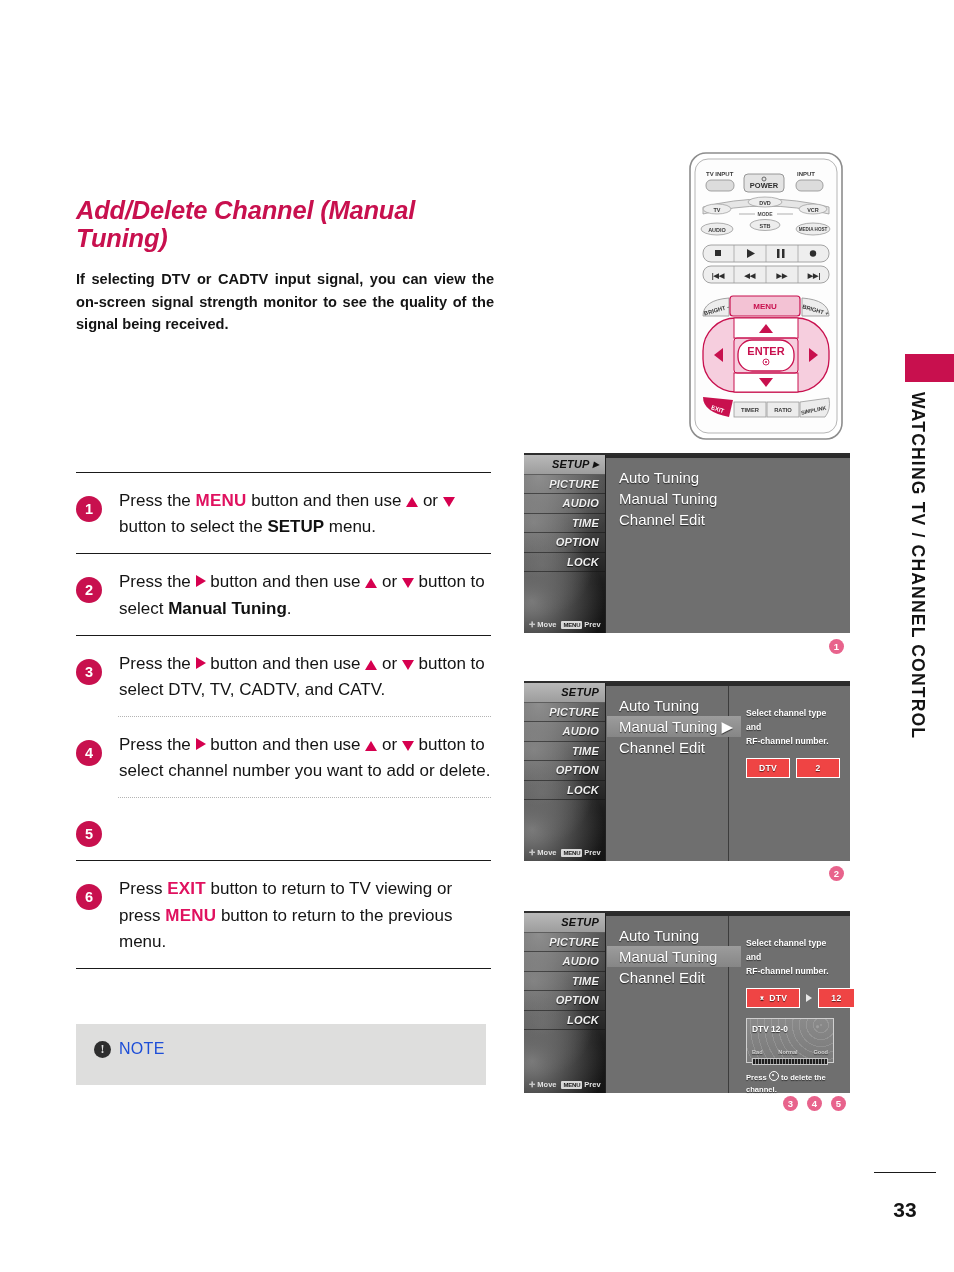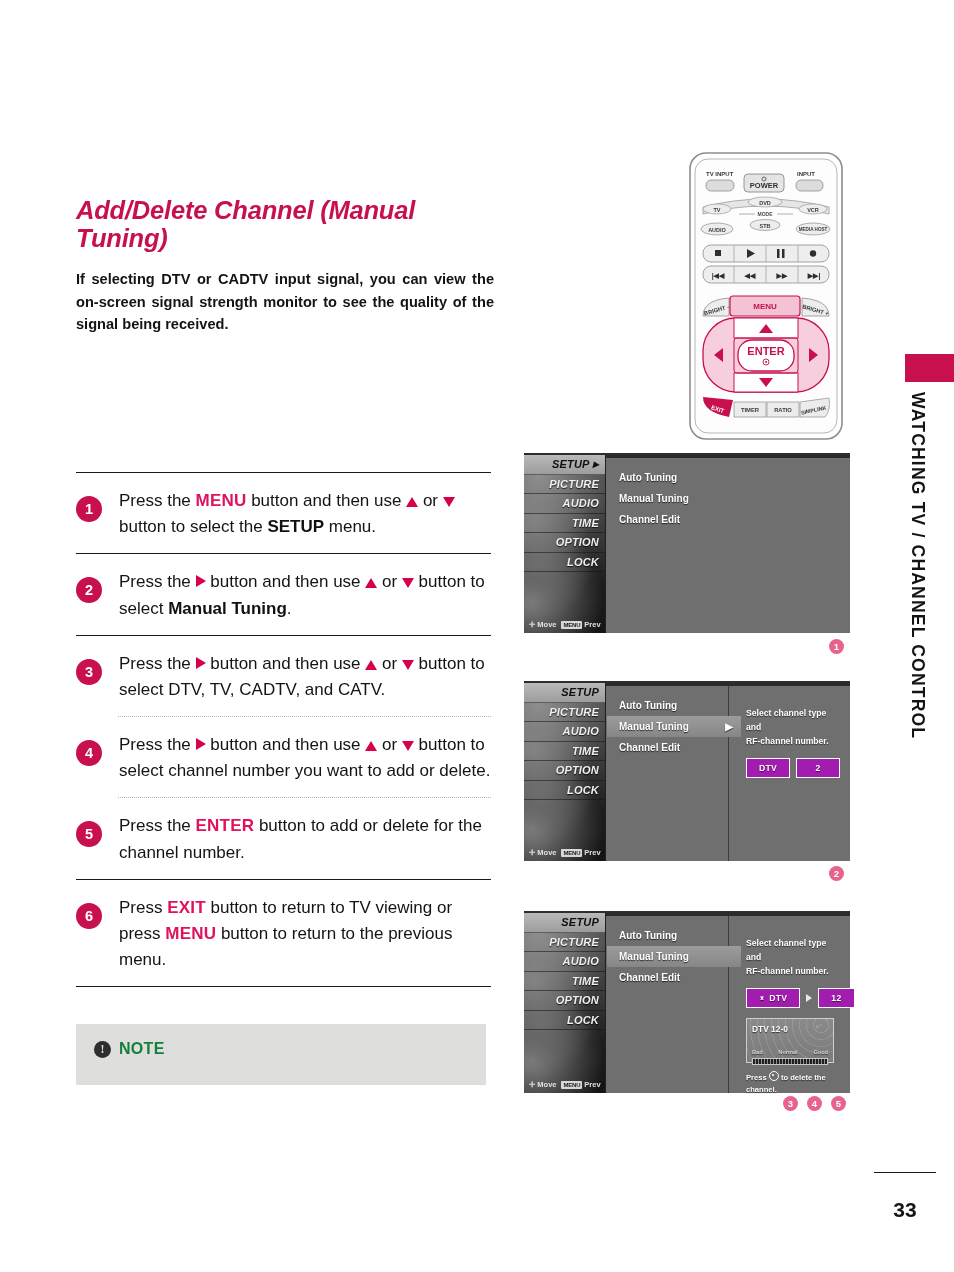--- a/index.html
+++ b/index.html
@@ -90,21 +90,21 @@
     margin-bottom:7px;
   }
   .note-bang {
     width:17px; height:17px; border-radius:50%;
     background:#2e2e2e; color:#dededd;
     font-size:12px; font-weight:bold;
     display:flex; align-items:center; justify-content:center;
     margin-right:8px;
     font-family:"Liberation Serif", serif;
   }
-  .note-title { font-size:16px; font-weight:bold; color:#15803d; letter-spacing:0.3px; }
+  .note-title { font-size:16px; font-weight:normal; color:#1d4ed8; letter-spacing:0.3px; }
   .note-item { display:flex; align-items:flex-start; }
   .note-arrow {
     flex:0 0 auto;
     width:0;height:0;
     border-top:5.5px solid transparent;
     border-bottom:5.5px solid transparent;
     border-left:9px solid #9a9a9a;
     margin:6px 8px 0 2px;
   }
   .note-text { font-size:14.2px; line-height:1.52; color:#141414; }
@@ -156,21 +156,21 @@
     padding:1px 2px; border-radius:1px; letter-spacing:-0.2px;
   }
   .osd-mid {
     position:absolute; left:83px; top:3px; bottom:0;
     padding:9px 0 0 12px;
     box-sizing:border-box;
   }
   .osd-mid.narrow { width:122px; border-right:1.5px solid #3c3c3c; }
   .osd-mid.wide { right:0; }
   .osd-opt {
-    font-size:10px; font-weight:bold; color:#ffffff;
+    font-size:15px; font-weight:normal; color:#ffffff;
     height:21px; display:flex; align-items:center;
     text-shadow:0 1px 1px rgba(0,0,0,0.7);
   }
   .osd-opt.hl {
     background:linear-gradient(180deg,#9c9c9c,#868686);
     color:#ffffff;
     margin-left:-12px; padding-left:12px;
     width:134px;
     justify-content:space-between;
     padding-right:8px;
@@ -181,21 +181,21 @@
     padding:20px 10px 0 12px;
     box-sizing:border-box;
     color:#ffffff;
     font-size:8.6px;
     font-weight:bold;
     line-height:1.65;
     text-shadow:0 1px 1px rgba(0,0,0,0.6);
   }
   .val-row { display:flex; align-items:center; gap:6px; margin-top:9px; }
   .val-box {
-    background:#a21caf; border:1.3px solid #ffffff;
+    background:#ef4444; border:1.3px solid #ffffff;
     color:#ffffff; font-size:8.6px; font-weight:bold;
     padding:2px 12px; text-align:center; width:50px;
     letter-spacing:0.3px;
   }
   .val-box.w2 { width:52px; }
   .val-box.spin { display:flex; align-items:center; justify-content:center; gap:4px; }
   .spinner { display:inline-flex; flex-direction:column; line-height:0; }
   .spinner i { font-style:normal; font-size:6px; color:#fff; }
   .mini-rt { width:0;height:0;border-top:4px solid transparent;border-bottom:4px solid transparent;border-left:6px solid #e8e8e8; }
   .sig-panel {
@@ -282,21 +282,20 @@
 
     <div class="step">
       <div class="step-badge">4</div>
       <div class="step-text"><span>Press the </span><span class="tri-rt"></span><span> button and then use </span><span class="tri-up"></span><span> or </span><span class="tri-dn"></span><span> button to select channel number you want to add or delete.</span></div>
     </div>
 
     <div class="rule-dotted"></div>
 
     <div class="step">
       <div class="step-badge">5</div>
-      <div class="step-text"><span>Press the </span><span class="kw">ENTER</span><span> button to add or delete for the channel number.</span></div>
     </div>
 
     <div class="rule-solid"></div>
 
     <div class="step">
       <div class="step-badge">6</div>
       <div class="step-text"><span>Press </span><span class="kw">EXIT</span><span> button to return to TV viewing or press </span><span class="kw">MENU</span><span> button to return to the previous menu.</span></div>
     </div>
 
     <div class="rule-solid"></div>

